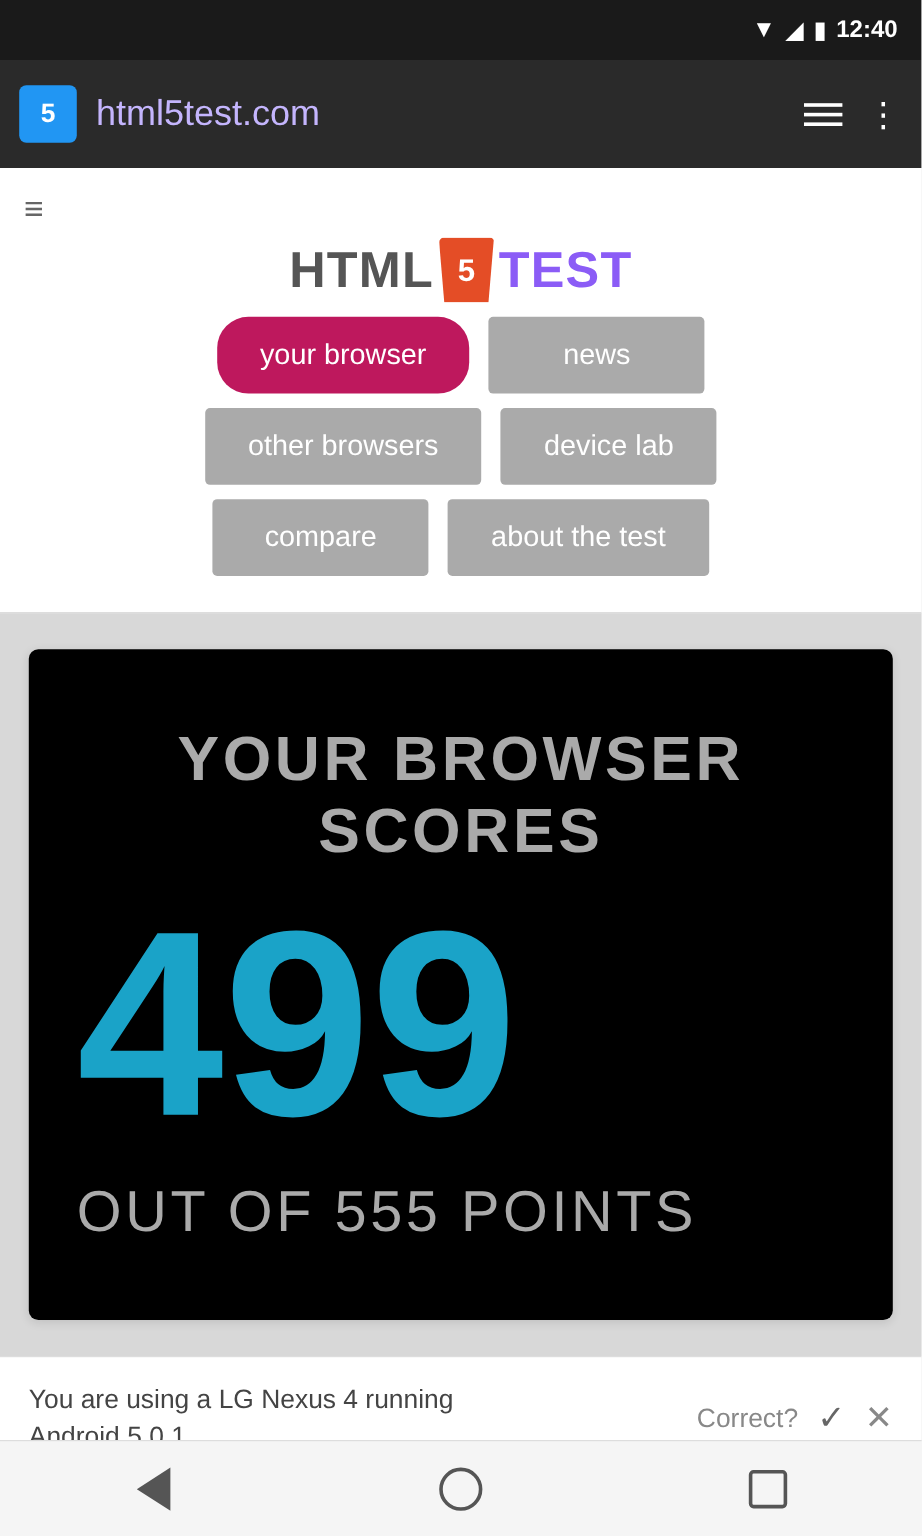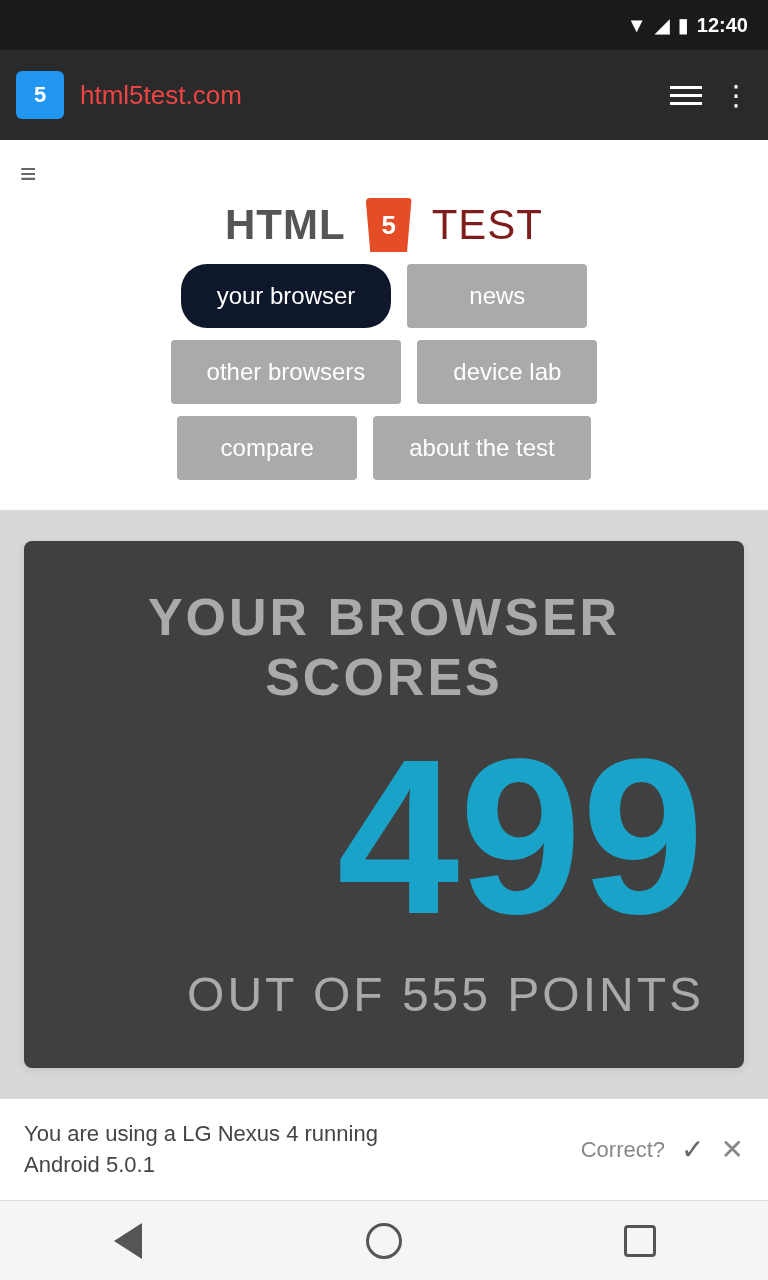--- a/index.html
+++ b/index.html
@@ -54,22 +54,22 @@
       display: flex;
       align-items: center;
       justify-content: center;
       color: white;
       font-size: 22px;
       font-weight: bold;
       flex-shrink: 0;
     }
     .url-bar {
       flex: 1;
-      color: #ef4444;
-      font-size: 26px;
+      color: #c4b5fd;
+      font-size: 30px;
     }
     .toolbar-icons {
       display: flex;
       align-items: center;
       gap: 20px;
     }
     .menu-lines {
       display: flex;
       flex-direction: column;
       gap: 5px;
@@ -106,21 +106,21 @@
       margin-left: 20px;
       margin-bottom: 10px;
       font-size: 28px;
       color: #666;
       cursor: pointer;
       line-height: 1;
     }
     .site-title {
       display: flex;
       align-items: center;
-      gap: 20px;
+      gap: 4px;
       margin-bottom: 12px;
     }
     .title-html {
       font-size: 42px;
       font-weight: bold;
       color: #555;
       letter-spacing: 1px;
     }
     .title-5-badge {
       width: 46px;
@@ -130,22 +130,22 @@
       align-items: center;
       justify-content: center;
       color: white;
       font-size: 26px;
       font-weight: bold;
       clip-path: polygon(0 0, 100% 0, 90% 100%, 10% 100%);
       border-radius: 4px;
     }
     .title-test {
       font-size: 42px;
-      font-weight: normal;
-      color: #7f1d1d;
+      font-weight: bold;
+      color: #8b5cf6;
       letter-spacing: 1px;
     }
     .subtitle {
       font-size: 26px;
       color: #888;
       margin-bottom: 24px;
     }
 
     
     .nav-buttons {
@@ -165,44 +165,44 @@
       font-size: 24px;
       border: none;
       border-radius: 4px;
       cursor: pointer;
       color: white;
       font-weight: 500;
       min-width: 180px;
       text-align: center;
     }
     .nav-btn-active {
-      background: #0f172a;
+      background: #be185d;
       border-radius: 26px;
     }
     .nav-btn-inactive {
       background: #aaa;
     }
 
     
     .score-section {
       background: #d8d8d8;
       padding: 30px 20px;
       display: flex;
       flex-direction: column;
       align-items: center;
     }
     .score-card {
-      background: #404040;
+      background: #000000;
       border-radius: 8px;
       width: 100%;
       max-width: 720px;
-      padding: 46px 40px;
-      display: flex;
-      flex-direction: column;
-      align-items: flex-end;
+      padding: 62px 40px;
+      display: flex;
+      flex-direction: column;
+      align-items: flex-start;
       box-shadow: 0 2px 8px rgba(0,0,0,0.1);
     }
     .score-title {
       font-size: 52px;
       font-weight: bold;
       color: #aaa;
       text-transform: uppercase;
       letter-spacing: 3px;
       margin-bottom: 20px;
       text-align: center;

